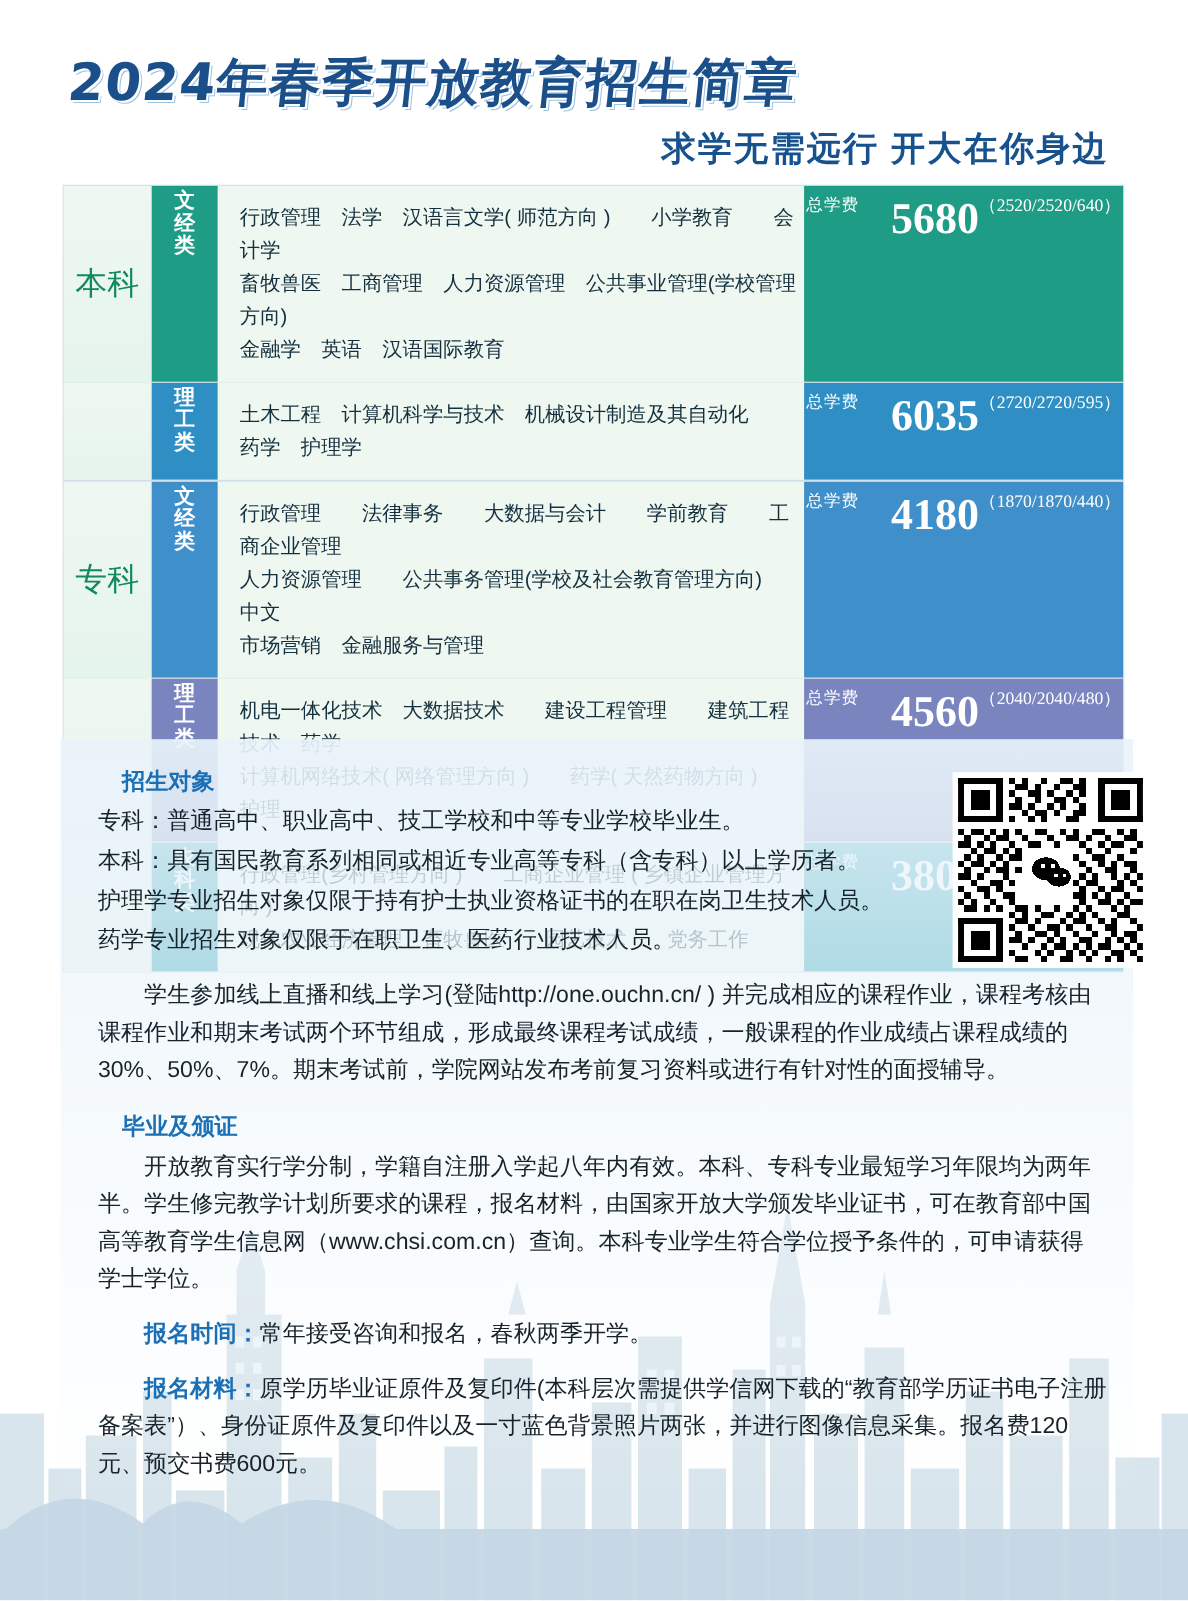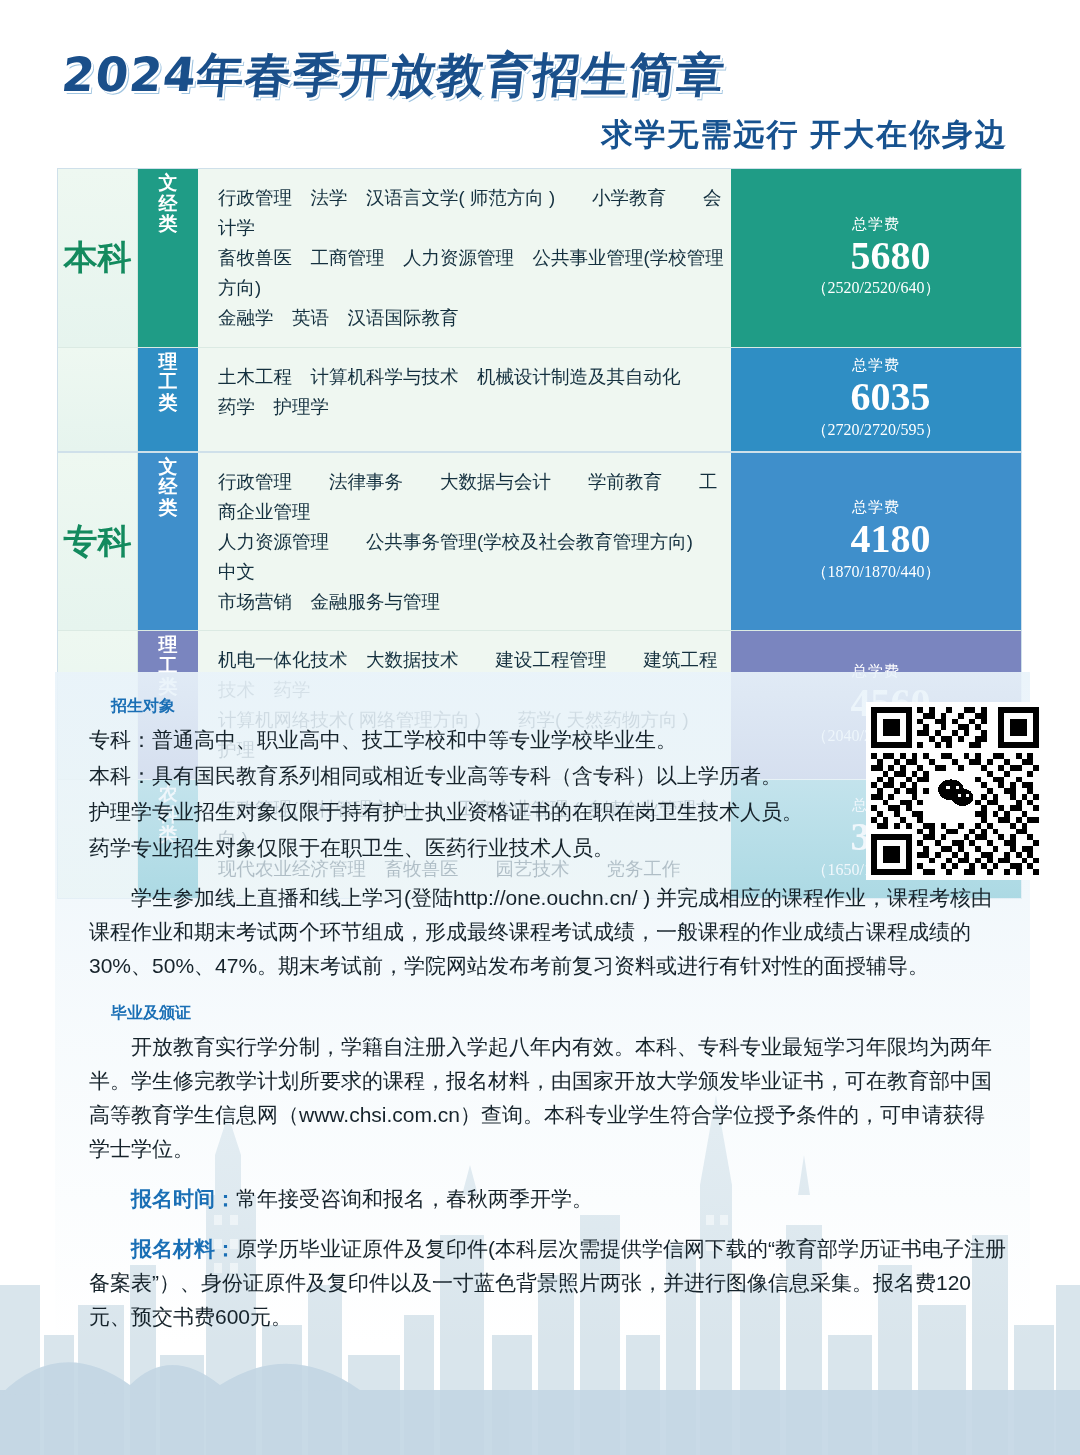--- a/index.html
+++ b/index.html
@@ -83,22 +83,22 @@
     display: flex;
     width: 100%;
     box-sizing: border-box;
   }
   .level-cell {
     width: 80px;
     flex: 0 0 80px;
     display: flex;
     align-items: center;
     justify-content: center;
-    font-size: 34px;
-    font-weight: bold;
+    font-size: 29px;
+    font-weight: normal;
     color: #138a5e;
     background: linear-gradient(180deg,#eef8f1 0%, #e6f4ee 100%);
     border-right: 1px solid #d6e7df;
     box-sizing: border-box;
   }
   .level-cell.level-spacer { border-right: 1px solid #d6e7df; }
   .cat-cell {
     width: 60px;
     flex: 0 0 60px;
     display: flex;
@@ -123,21 +123,20 @@
     background: #eff7f1;
   }
   .fee-cell {
     width: 290px;
     flex: 0 0 290px;
     color: #ffffff;
     text-align: center;
     box-sizing: border-box;
     padding: 8px 0 10px;
     display: flex;
-    flex-direction: column;
     justify-content: center;
   }
   .fee-label { font-size: 15px; letter-spacing: 1px; }
   .fee-amount {
     font-size: 40px;
     font-weight: bold;
     font-family: "Liberation Serif", serif;
     line-height: 1.12;
     padding-left: 29px;
   }
@@ -167,21 +166,21 @@
     left: 55px;
     top: 672px;
     width: 975px;
     z-index: 3;
     padding: 20px 24px 10px 34px;
     box-sizing: border-box;
     background: linear-gradient(180deg, rgba(233,243,250,0.92) 0%, rgba(240,247,251,0.55) 55%, rgba(255,255,255,0.0) 100%);
   }
   .sec-head {
     color: #1a6fb5;
-    font-size: 16px;
+    font-size: 21px;
     font-weight: bold;
     margin: 4px 0 6px 22px;
   }
   .para {
     font-size: 21px;
     line-height: 1.62;
     color: #16232b;
     margin: 0 0 2px 0;
   }
   .para.indent { text-indent: 2em; }
@@ -579,21 +578,21 @@
 <div class="content">
 
   <div class="sec-head">招生对象</div>
   <p class="para">专科：普通高中、职业高中、技工学校和中等专业学校毕业生。</p>
   <p class="para">本科：具有国民教育系列相同或相近专业高等专科（含专科）以上学历者。</p>
   <p class="para">护理学专业招生对象仅限于持有护士执业资格证书的在职在岗卫生技术人员。</p>
   <p class="para">药学专业招生对象仅限于在职卫生、医药行业技术人员。</p>
 
   <div class="gap"></div>
 
-  <p class="para indent">学生参加线上直播和线上学习(登陆http://one.ouchn.cn/ ) 并完成相应的课程作业，课程考核由课程作业和期末考试两个环节组成，形成最终课程考试成绩，一般课程的作业成绩占课程成绩的30%、50%、47%。期末考试前，学院网站发布考前复习资料或进行有针对性的面授辅导。</p>
+  <p class="para indent">学生参加线上直播和线上学习(登陆http://one.ouchn.cn/ ) 并完成相应的课程作业，课程考核由课程作业和期末考试两个环节组成，形成最终课程考试成绩，一般课程的作业成绩占课程成绩的30%、50%、7%。期末考试前，学院网站发布考前复习资料或进行有针对性的面授辅导。</p>
 
   <div class="gap"></div>
 
   <div class="sec-head">毕业及颁证</div>
   <p class="para indent">开放教育实行学分制，学籍自注册入学起八年内有效。本科、专科专业最短学习年限均为两年半。学生修完教学计划所要求的课程，报名材料，由国家开放大学颁发毕业证书，可在教育部中国高等教育学生信息网（www.chsi.com.cn）查询。本科专业学生符合学位授予条件的，可申请获得学士学位。</p>
 
   <div class="gap"></div>
 
   <p class="para indent"><span class="inline-label">报名时间：</span><span>常年接受咨询和报名，春秋两季开学。</span></p>
 

